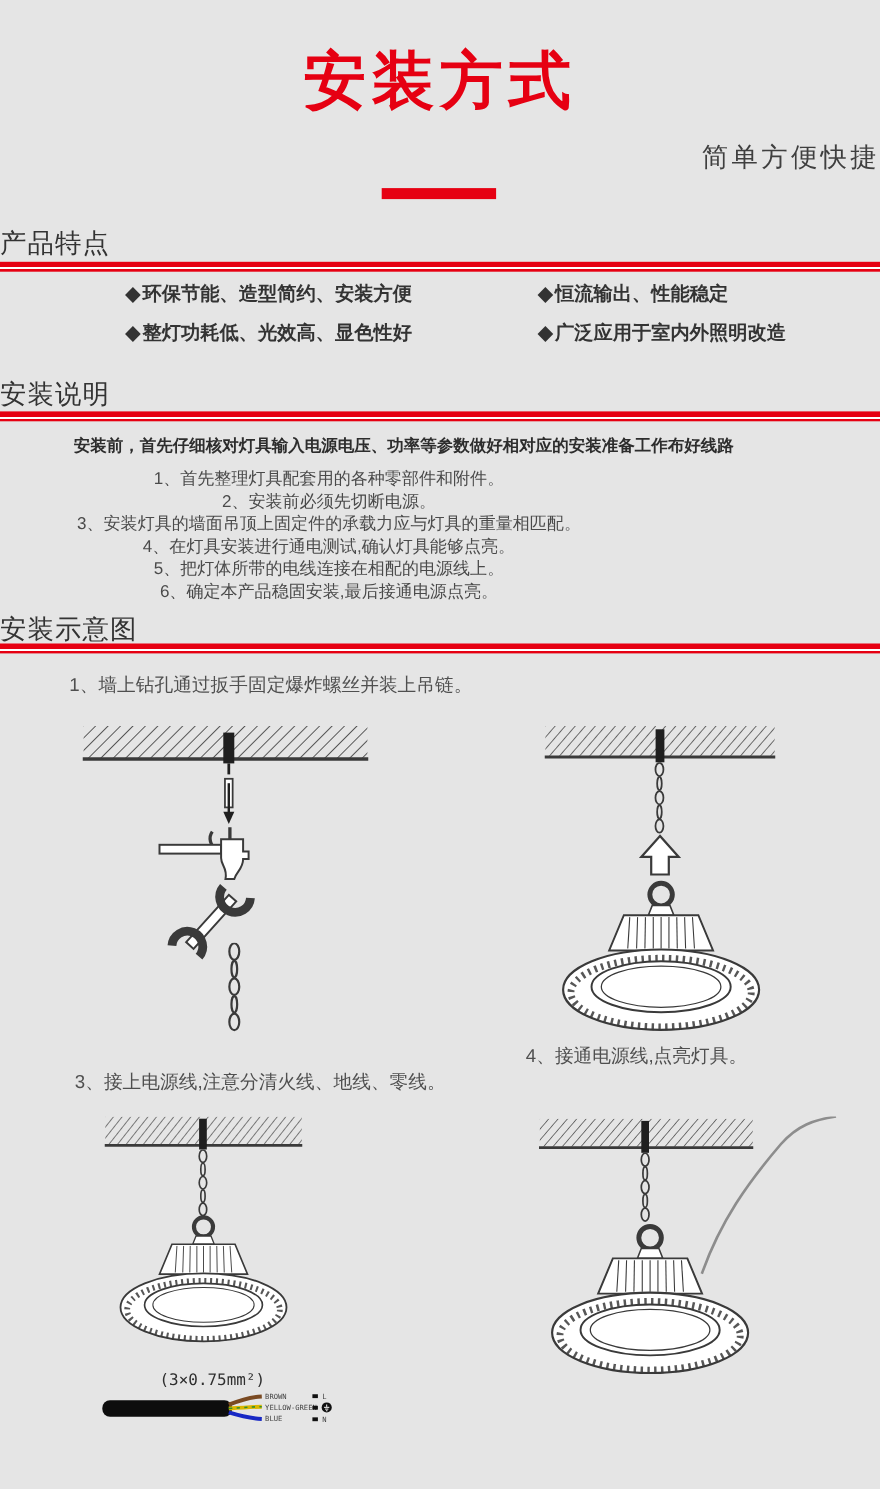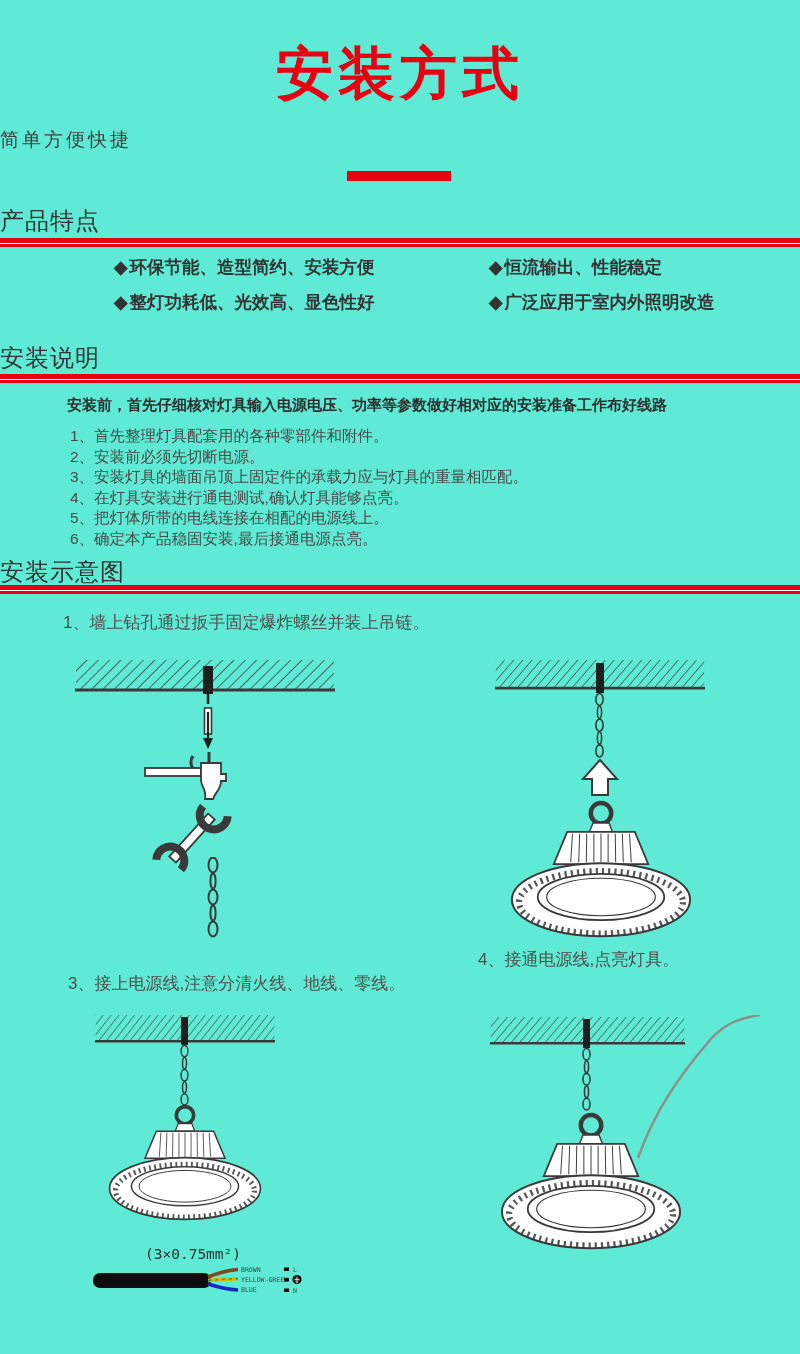--- a/index.html
+++ b/index.html
@@ -1,30 +1,30 @@
 <!DOCTYPE html>
 <html><head>
 <meta charset="utf-8">
 <style>
   html,body{margin:0;padding:0;background:#ffffff;}
-  .page{position:relative;width:800px;height:1354px;background:#5eead4;overflow:hidden;
+  .page{position:relative;width:800px;height:1354px;background:#e5e5e5;overflow:hidden;
         font-family:"Liberation Sans",sans-serif;color:#333;}
   .abs{position:absolute;}
   .title{top:36px;left:0;width:100%;text-align:center;font-size:57px;font-weight:bold;
          color:#e60012;letter-spacing:5px;}
-  .subtitle{top:127px;left:0;width:100%;text-align:left;font-size:19px;color:#3f3f3f;
+  .subtitle{top:127px;left:0;width:100%;text-align:right;font-size:24px;color:#3f3f3f;
             letter-spacing:3px;}
   .red-bar{left:347px;top:171px;width:104px;height:10px;background:#e60012;}
   .sec-h{left:0;width:100%;text-align:left;font-size:24px;color:#333;letter-spacing:1px;}
   .rule{left:0;width:800px;height:9px;
         background:linear-gradient(to bottom,#e60012 0 5px,#ffffff 5px 6.5px,#e60012 6.5px 9px);}
   .feature{font-size:17.5px;font-weight:bold;color:#333;white-space:nowrap;margin-left:44px;}
   .feature .blt{margin-right:2px;}
   .intro{left:67px;top:396px;font-size:15px;font-weight:bold;color:#2d2d2d;white-space:nowrap;}
-  .steps{left:70px;top:426px;font-size:15.5px;line-height:20.6px;color:#4a4a4a;}
+  .steps{left:70px;top:426px;font-size:15.5px;line-height:20.6px;color:#4a4a4a;text-align:center;}
   .caption{font-size:17px;color:#4f4f4f;white-space:nowrap;text-align:center;}
   .diag{position:absolute;}
   .wlabel{font-family:"DejaVu Sans Mono",monospace;font-size:6.5px;fill:#444;}
   .spec{font-family:"DejaVu Sans Mono",monospace;font-size:14.5px;fill:#2f2f2f;}
 </style>
 </head>
 <body>
 
 <svg width="0" height="0" style="position:absolute" aria-hidden="true">
   <defs>

